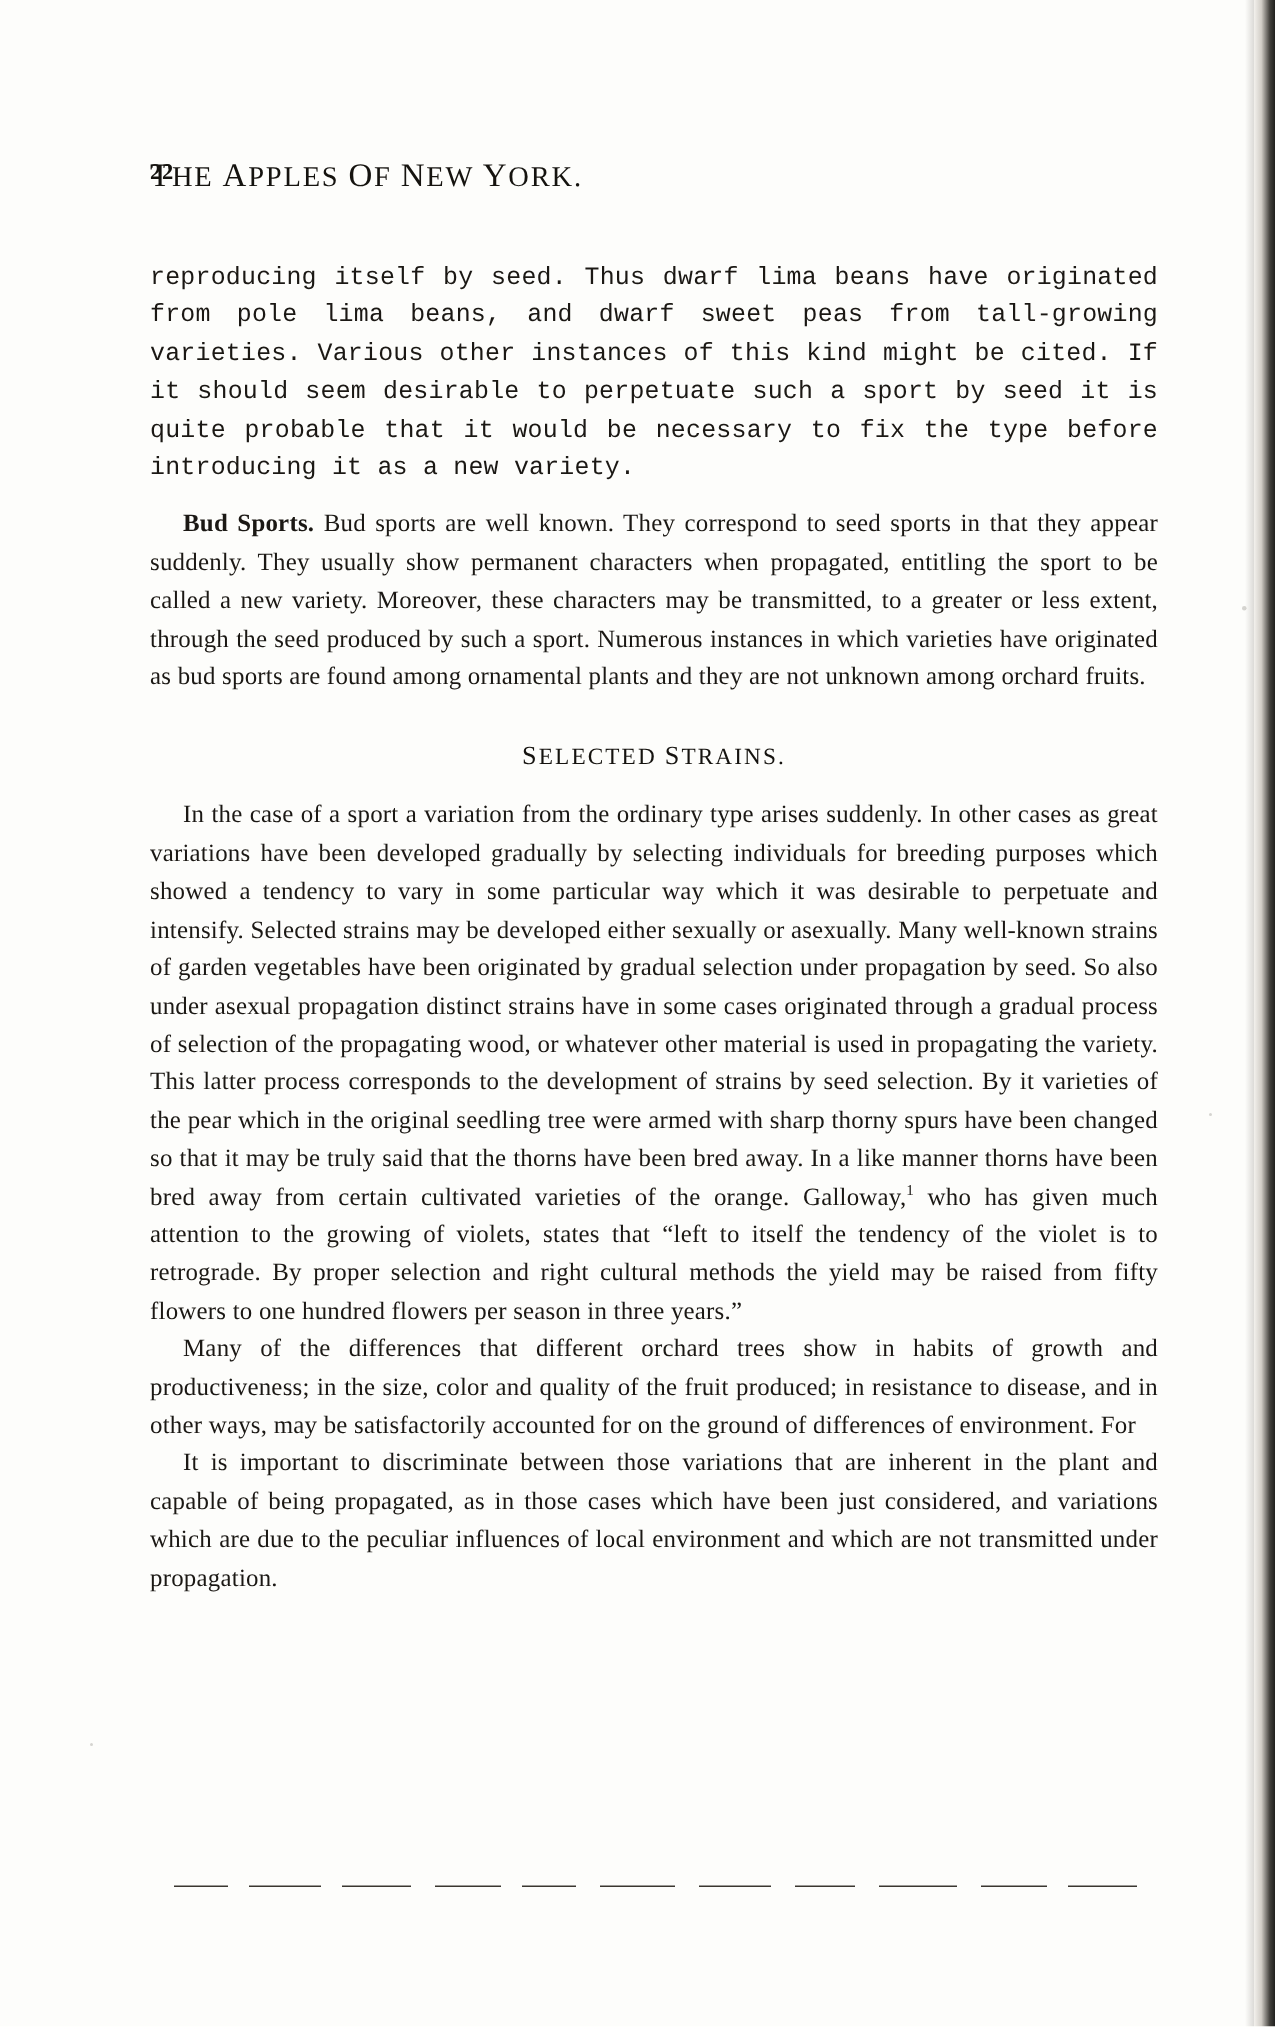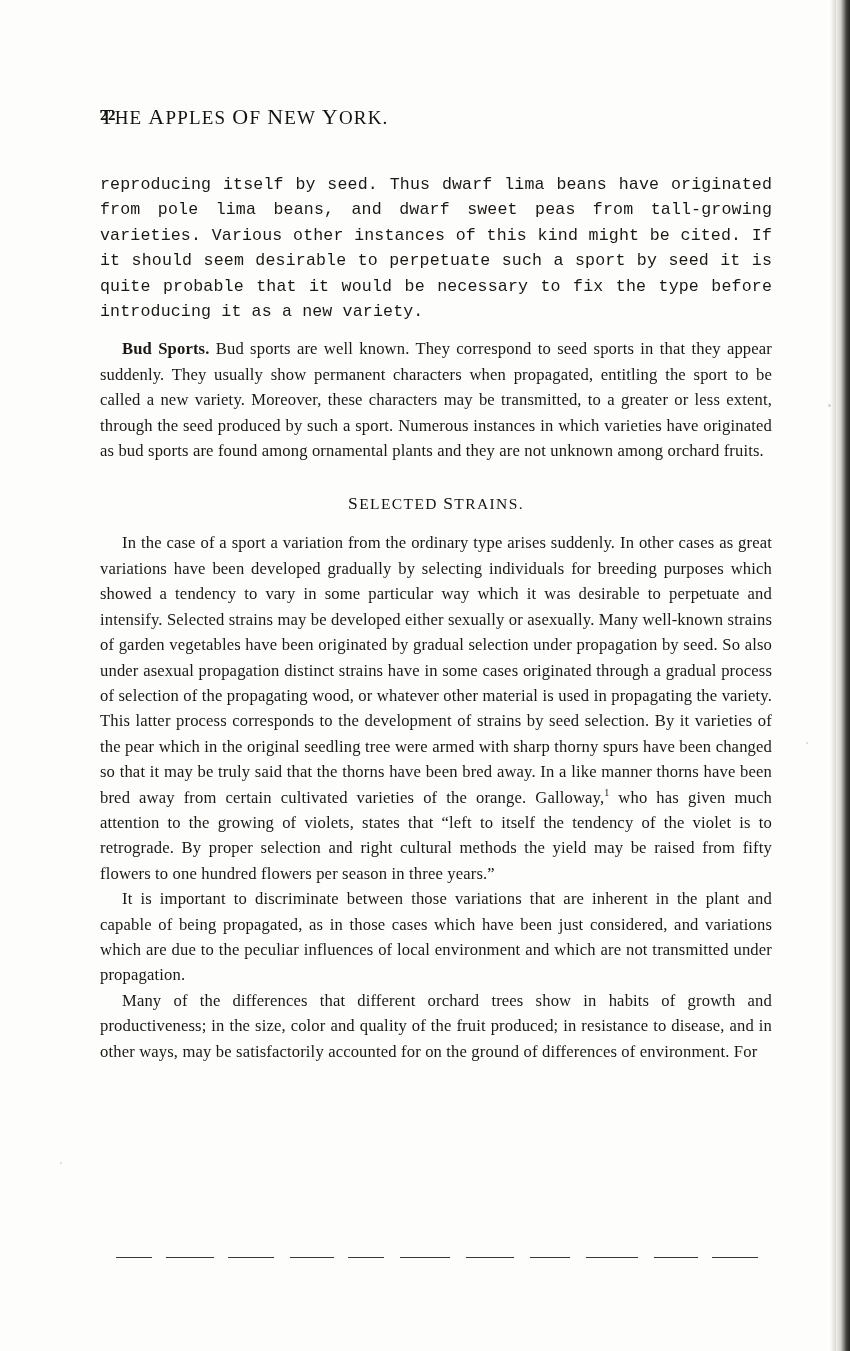--- a/index.html
+++ b/index.html
@@ -175,23 +175,23 @@
     <p class="first-para noindent">reproducing itself by seed.  Thus dwarf lima beans have originated from pole lima beans, and dwarf sweet peas from tall-growing varieties.  Various other instances of this kind might be cited.  If it should seem desirable to perpetuate such a sport by seed it is quite probable that it would be necessary to fix the type before introducing it as a new variety.</p>
 
     <p class="run-on indent"><span class="lead">Bud Sports.</span> <span>Bud sports are well known.  They correspond to seed sports in that they appear suddenly.  They usually show permanent characters when propagated, entitling the sport to be called a new variety.  Moreover, these characters may be transmitted, to a greater or less extent, through the seed produced by such a sport.  Numerous instances in which varieties have originated as bud sports are found among ornamental plants and they are not unknown among orchard fruits.</span></p>
 
     <div class="section-head"><span class="cap">S</span><span>ELECTED</span> <span class="cap">S</span><span>TRAINS.</span></div>
 
     <p class="indent"><span>In the case of a sport a variation from the ordinary type arises suddenly.  In other cases as great variations have been developed gradually by selecting individuals for breeding purposes which showed a tendency to vary in some particular way which it was desirable to perpetuate and intensify.  Selected strains may be developed either sexually or asexually.  Many well-known strains of garden vegetables have been originated by gradual selection under propagation by seed.  So also under asexual propagation distinct strains have in some cases originated through a gradual process of selection of the propagating wood, or whatever other material is used in propagating the variety.  This latter process corresponds to the development of strains by seed selection.  By it varieties of the pear which in the original seedling tree were armed with sharp thorny spurs have been changed so that it may be truly said that the thorns have been bred away.  In a like manner thorns have been bred away from certain cultivated varieties of the orange.  Galloway,</span><sup class="fnref">1</sup><span> who has given much attention to the growing of violets, states that “left to itself the tendency of the violet is to retrograde.  By proper selection and right cultural methods the yield may be raised from fifty flowers to one hundred flowers per season in three years.”</span></p>
 
 
 
+    <p class="indent">Many of the differences that different orchard trees show in habits of growth and productiveness; in the size, color and quality of the fruit produced; in resistance to disease, and in other ways, may be satisfactorily accounted for on the ground of differences of environment.  For</p>
+
     <p class="indent">It is important to discriminate between those variations that are inherent in the plant and capable of being propagated, as in those cases which have been just considered, and variations which are due to the peculiar influences of local environment and which are not transmitted under propagation.</p>
-
-    <p class="indent">Many of the differences that different orchard trees show in habits of growth and productiveness; in the size, color and quality of the fruit produced; in resistance to disease, and in other ways, may be satisfactorily accounted for on the ground of differences of environment.  For</p>
 
   </div>
 
   <div class="footnote-rule-row">
     <span class="dash" style="left:16px;  width:36px;"></span>
     <span class="dash" style="left:66px;  width:48px;"></span>
     <span class="dash" style="left:128px; width:46px;"></span>
     <span class="dash" style="left:190px; width:44px;"></span>
     <span class="dash" style="left:248px; width:36px;"></span>
     <span class="dash" style="left:300px; width:50px;"></span>

